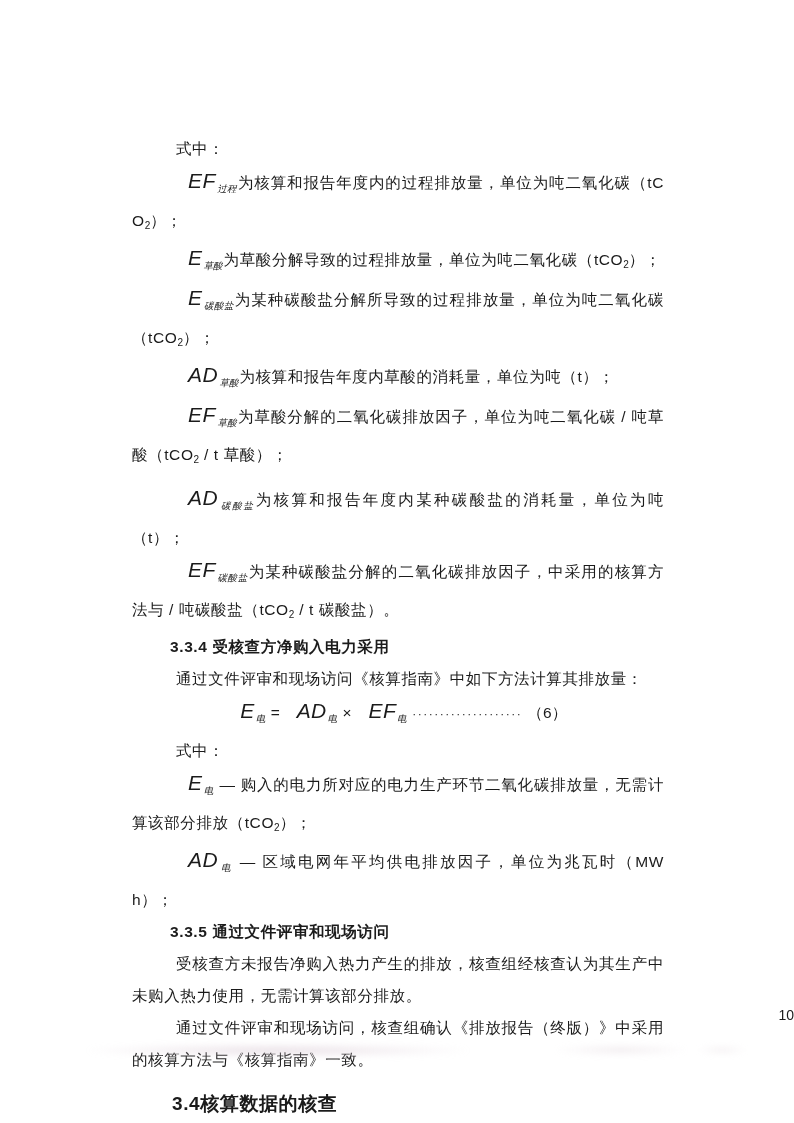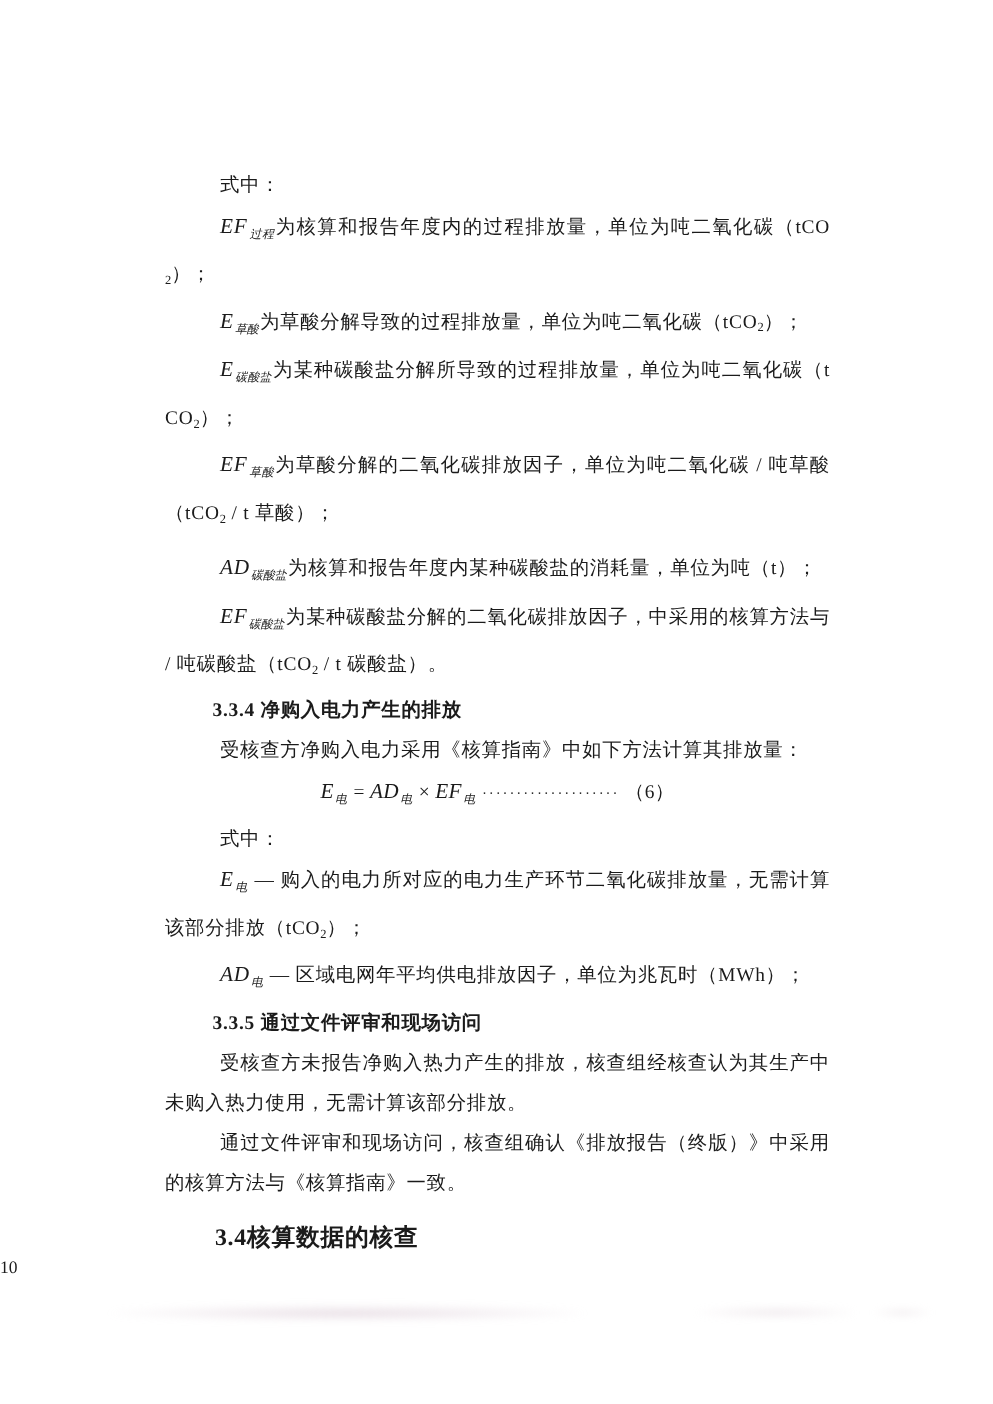--- a/index.html
+++ b/index.html
@@ -6,21 +6,21 @@
     margin: 0;
     padding: 0;
     background: #ffffff;
   }
   .page {
     position: relative;
     width: 794px;
     height: 1123px;
     background: #ffffff;
     color: #1b1b1b;
-    font-family: Liberation Serif, serif;
+    font-family: Liberation Sans, sans-serif;
     overflow: hidden;
   }
   .content {
     position: absolute;
     left: 132px;
     top: 133px;
     width: 532px;
   }
   .para {
     margin: 0;
@@ -44,21 +44,22 @@
     margin-top: 10px;
     margin-bottom: 8px;
   }
   .para.formula {
     text-indent: 0;
     text-align: center;
     letter-spacing: 0.3px;
   }
   .seg-i {
     font-style: italic;
-    font-size: 17px;
+    font-size: 21px;
+    margin-left: 12px;
   }
   .seg-sub {
     font-style: italic;
     font-size: 9.5px;
     vertical-align: -4px;
     letter-spacing: 0;
     padding: 0 1px;
   }
   .seg-dsub {
     font-size: 10px;
@@ -68,21 +69,21 @@
   .seg-dots {
     font-size: 12px;
     letter-spacing: 1.5px;
     color: #2a2a2a;
   }
   .page-footer {
     position: absolute;
     left: 0;
     right: 0;
     top: 1005px;
-    text-align: left;
+    text-align: right;
     font-size: 14px;
     line-height: 20px;
     color: #1b1b1b;
   }
   .smudge {
     position: absolute;
     border-radius: 50%;
     filter: blur(3px);
     pointer-events: none;
   }
@@ -101,25 +102,26 @@
 </style>
 </head>
 <body>
 
 <div class="page">
   <div class="content">
       <p class="para body"><span class="seg-n">式中：</span></p>
       <p class="para body"><span class="seg-i">EF</span><span class="seg-sub">过程</span><span class="seg-n">为核算和报告年度内的过程排放量，单位为吨二氧化碳（tCO</span><span class="seg-dsub">2</span><span class="seg-n">）；</span></p>
       <p class="para body"><span class="seg-i">E</span><span class="seg-sub">草酸</span><span class="seg-n">为草酸分解导致的过程排放量，单位为吨二氧化碳（tCO</span><span class="seg-dsub">2</span><span class="seg-n">）；</span></p>
       <p class="para body"><span class="seg-i">E</span><span class="seg-sub">碳酸盐</span><span class="seg-n">为某种碳酸盐分解所导致的过程排放量，单位为吨二氧化碳（tCO</span><span class="seg-dsub">2</span><span class="seg-n">）；</span></p>
+      <p class="para body"><span class="seg-i">AD</span><span class="seg-sub">草酸</span><span class="seg-n">为核算和报告年度内草酸的消耗量，单位为吨（t）；</span></p>
       <p class="para body"><span class="seg-i">EF</span><span class="seg-sub">草酸</span><span class="seg-n">为草酸分解的二氧化碳排放因子，单位为吨二氧化碳 / 吨草酸（tCO</span><span class="seg-dsub">2</span><span class="seg-n"> / t 草酸）；</span></p>
       <p class="para body body-gap"><span class="seg-i">AD</span><span class="seg-sub">碳酸盐</span><span class="seg-n">为核算和报告年度内某种碳酸盐的消耗量，单位为吨（t）；</span></p>
       <p class="para body"><span class="seg-i">EF</span><span class="seg-sub">碳酸盐</span><span class="seg-n">为某种碳酸盐分解的二氧化碳排放因子，中采用的核算方法与 / 吨碳酸盐（tCO</span><span class="seg-dsub">2</span><span class="seg-n"> / t 碳酸盐）。</span></p>
-      <p class="para h3"><span class="seg-n">3.3.4 净购入电力产生的排放</span></p>
-      <p class="para body"><span class="seg-n">受核查方净购入电力采用《核算指南》中如下方法计算其排放量：</span></p>
+      <p class="para h3"><span class="seg-n">3.3.4 受核查方净购入电力采用</span></p>
+      <p class="para body"><span class="seg-n">通过文件评审和现场访问《核算指南》中如下方法计算其排放量：</span></p>
       <p class="para formula"><span class="seg-i">E</span><span class="seg-sub">电</span><span class="seg-n"> = </span><span class="seg-i">AD</span><span class="seg-sub">电</span><span class="seg-n"> × </span><span class="seg-i">EF</span><span class="seg-sub">电</span><span class="seg-dots"> ···················· </span><span class="seg-n">（6）</span></p>
       <p class="para body"><span class="seg-n">式中：</span></p>
       <p class="para body"><span class="seg-i">E</span><span class="seg-sub">电</span><span class="seg-n"> — 购入的电力所对应的电力生产环节二氧化碳排放量，无需计算该部分排放（tCO</span><span class="seg-dsub">2</span><span class="seg-n">）；</span></p>
       <p class="para body"><span class="seg-i">AD</span><span class="seg-sub">电</span><span class="seg-n"> — 区域电网年平均供电排放因子，单位为兆瓦时（MWh）；</span></p>
       <p class="para h3"><span class="seg-n">3.3.5 通过文件评审和现场访问</span></p>
       <p class="para body"><span class="seg-n">受核查方未报告净购入热力产生的排放，核查组经核查认为其生产中未购入热力使用，无需计算该部分排放。</span></p>
       <p class="para body"><span class="seg-n">通过文件评审和现场访问，核查组确认《排放报告（终版）》中采用的核算方法与《核算指南》一致。</span></p>
       <p class="para h2"><span class="seg-n">3.4核算数据的核查</span></p>
     </div>
 

